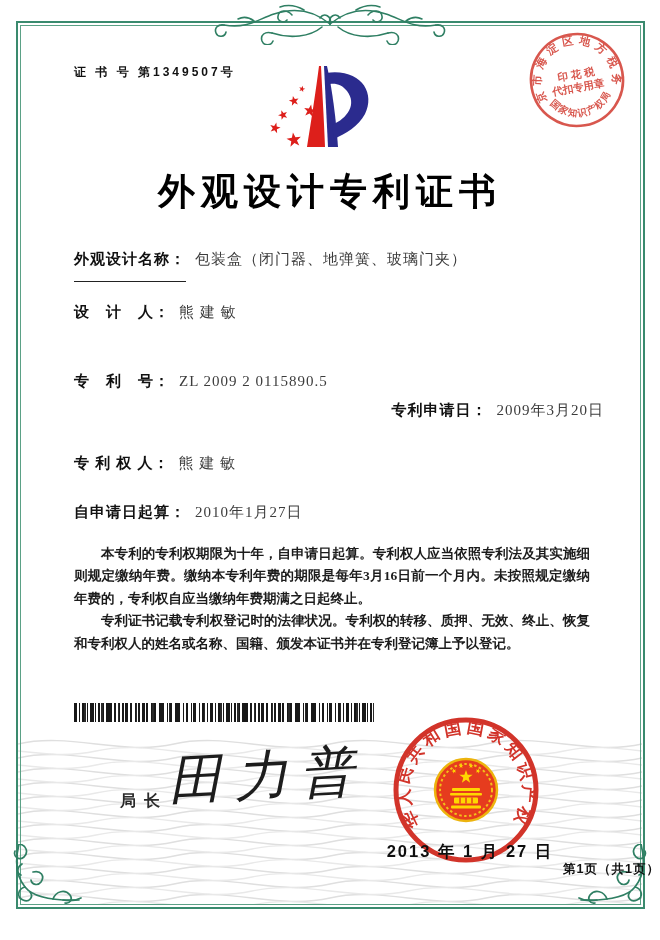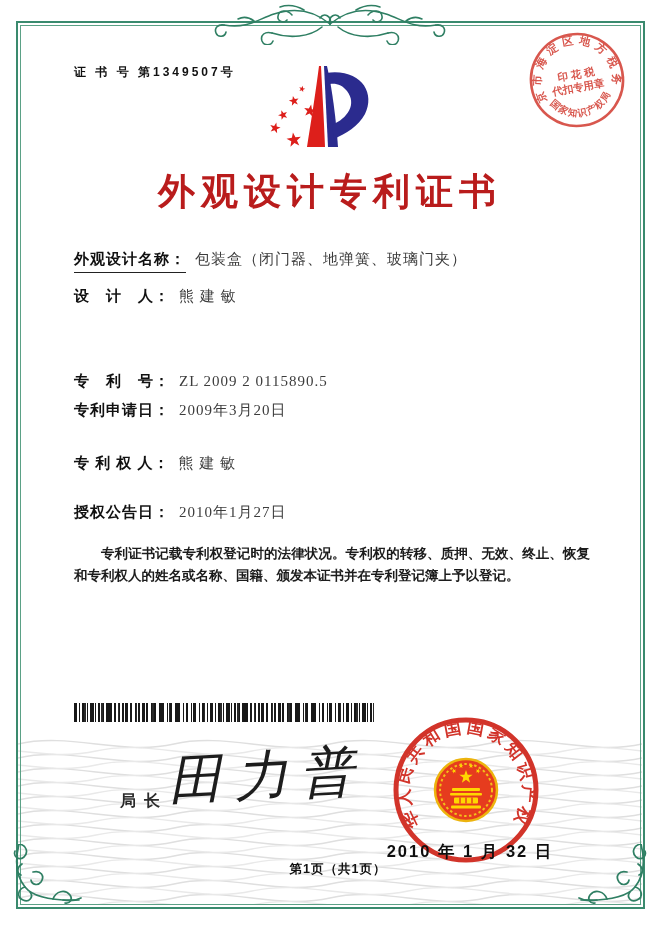--- a/index.html
+++ b/index.html
@@ -17,27 +17,27 @@
   .corner-left{position:absolute;left:13px;top:844px;z-index:3;}
   .corner-right{position:absolute;left:577px;top:844px;z-index:3;}
   .cert-no{
     position:absolute;left:74px;top:64px;z-index:4;
     font-size:12px;font-weight:bold;letter-spacing:3px;color:#111;
   }
   .tax-stamp{position:absolute;left:522px;top:25px;z-index:5;opacity:.92;}
   .logo{position:absolute;left:266px;top:60px;z-index:4;}
   .title{
     position:absolute;left:0;right:0;top:167px;z-index:4;text-align:center;
-    font-size:37px;font-weight:bold;letter-spacing:6px;color:#b91c1c;
+    font-size:37px;font-weight:bold;letter-spacing:6px;color:#000000;
     font-family:Liberation Sans, sans-serif;
   }
   .field-row{position:absolute;left:74px;width:530px;z-index:4;font-size:15px;white-space:nowrap;}
-  .f0{top:250px;} .f1{top:287px;} .f2{top:352px;margin-top:20px;} .f3{top:401px;} .f4{top:454px;} .f5{top:503px;}
+  .f0{top:250px;} .f1{top:303px;} .f2{top:352px;margin-top:20px;} .f3{top:401px;text-align:right;} .f4{top:454px;} .f5{top:503px;}
   .field-label{font-weight:bold;color:#111;letter-spacing:1px;}
-  .f0 .field-label{border-bottom:1px solid #222;padding-bottom:5px;}
+  .f0 .field-label{border-bottom:1px solid #222;padding-bottom:14px;}
   .field-value{
     margin-left:9px;font-family:Liberation Serif, serif;color:#3c3c3c;letter-spacing:1px;
   }
   .body-text{
     position:absolute;left:74px;top:543px;width:516px;z-index:4;
     font-family:"Liberation Serif",serif;font-size:13.5px;line-height:22.4px;
     font-weight:bold;color:#1c1c1c;text-align:justify;
   }
   .body-text p{margin:0;text-indent:2em;}
   .barcode{
@@ -54,21 +54,21 @@
     position:absolute;left:168px;top:740px;z-index:4;
     font-family:"Liberation Serif",serif;font-size:54px;font-style:italic;
     letter-spacing:12px;color:#1d1d1d;transform:rotate(-3deg);white-space:nowrap;
   }
   .seal{position:absolute;left:390px;top:714px;z-index:5;}
   .seal-date{
     position:absolute;left:385px;top:841px;width:170px;z-index:6;text-align:center;
     font-size:16.5px;font-weight:bold;letter-spacing:2px;color:#0e0e0e;
   }
   .footer{
-    position:absolute;left:16px;right:0;top:861px;z-index:4;text-align:center;
+    position:absolute;left:16px;right:0;top:861px;z-index:4;text-align:right;
     font-size:12.5px;font-weight:bold;color:#111;letter-spacing:1px;
   }
   svg{display:block;}
 </style>
 </head>
 <body>
 
 <svg class="waves" width="624" height="177" viewBox="0 0 624 177">
   <defs>
     <path id="wv" d="M0,16 C52,4 104,28 156,16 C208,4 260,28 312,16 C364,4 416,28 468,16 C520,4 572,28 624,16 C676,4 728,28 780,16" fill="none"></path>
@@ -193,24 +193,25 @@
 <div class="field-row f2">
   <span class="field-label">专　利　号：</span><span class="field-value">ZL 2009 2 0115890.5</span>
 </div>
 <div class="field-row f3">
   <span class="field-label">专利申请日：</span><span class="field-value">2009年3月20日</span>
 </div>
 <div class="field-row f4">
   <span class="field-label">专 利 权 人：</span><span class="field-value">熊 建 敏</span>
 </div>
 <div class="field-row f5">
-  <span class="field-label">授权公告日：</span><span class="field-value">2010年1月27日</span>
+  <span class="field-label">自申请日起算：</span><span class="field-value">2010年1月27日</span>
 </div>
 
 <div class="body-text">
+  <p>本专利的专利权期限为十年，自申请日起算。专利权人应当依照专利法及其实施细则规定缴纳年费。缴纳本专利年费的期限是每年3月16日前一个月内。未按照规定缴纳年费的，专利权自应当缴纳年费期满之日起终止。</p>
   <p>专利证书记载专利权登记时的法律状况。专利权的转移、质押、无效、终止、恢复和专利权人的姓名或名称、国籍、颁发本证书并在专利登记簿上予以登记。</p>
 </div>
 
 <div class="barcode"></div>
 
 <div class="sig-title">局长</div>
 <div class="sig-name">田力普</div>
 
 <svg class="seal" width="152" height="152" viewBox="-76 -76 152 152">
   <circle r="70" fill="rgba(255,255,255,0)" stroke="#d2342a" stroke-width="5"></circle>
@@ -235,15 +236,15 @@
       <rect x="-15" y="15.5" width="30" height="3" rx="1"></rect>
     </g>
     <g stroke="#e63c1e" stroke-width="1.4">
       <line x1="-6" y1="7.5" x2="-6" y2="13.5"></line>
       <line x1="0" y1="7.5" x2="0" y2="13.5"></line>
       <line x1="6" y1="7.5" x2="6" y2="13.5"></line>
     </g>
   </g>
 </svg>
 
-<div class="seal-date">2010 年 1 月 32 日</div>
+<div class="seal-date">2013 年 1 月 27 日</div>
 
 <div class="footer">第1页（共1页）</div>
 
 </body></html>

